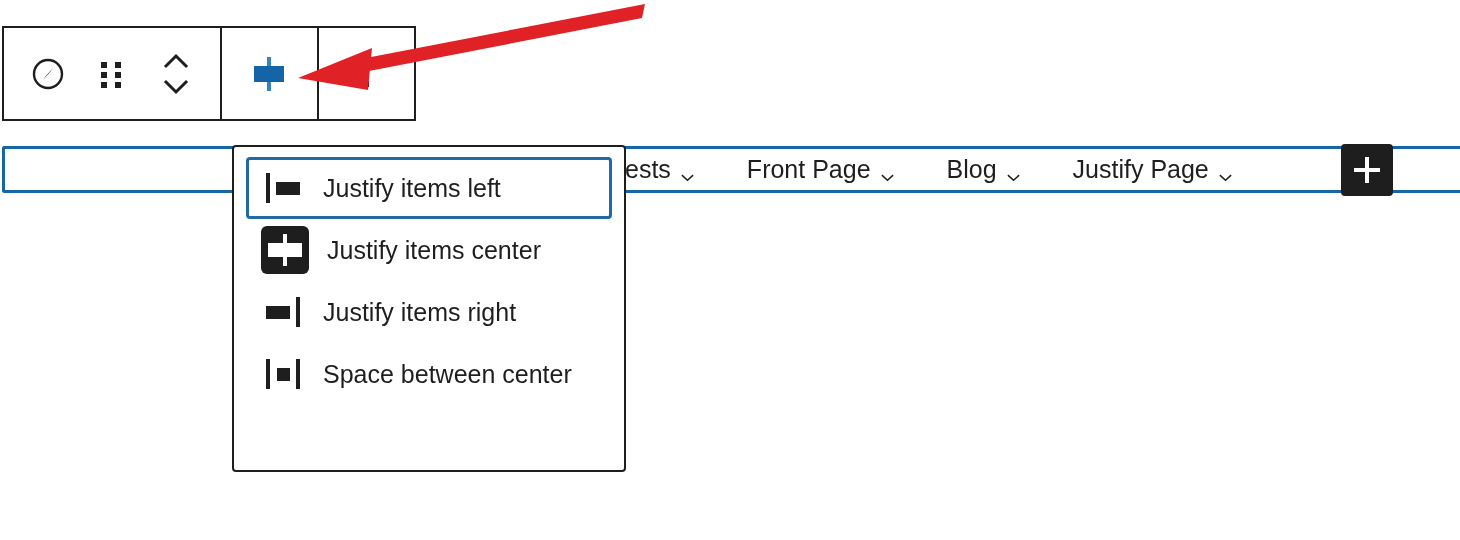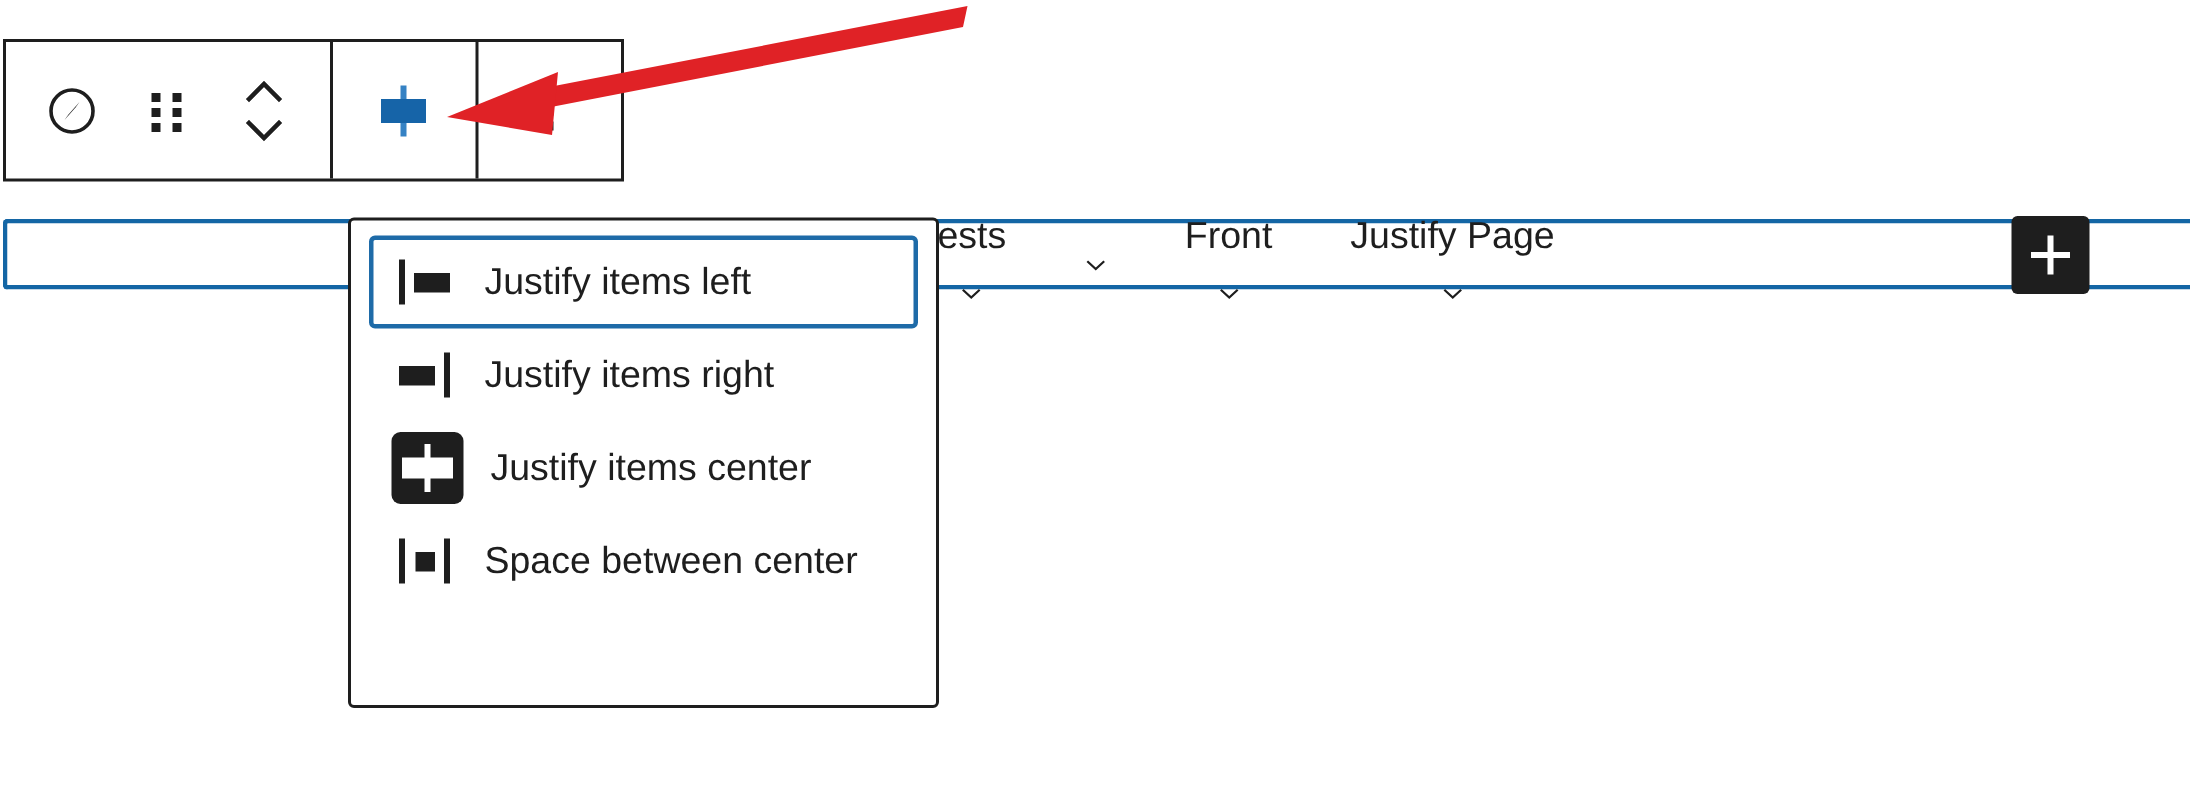--- a/index.html
+++ b/index.html
@@ -128,21 +128,20 @@
     white-space: nowrap;
   }
   .nav-item {
     display: inline-flex;
     align-items: center;
     gap: 9px;
     font-size: 25px;
     color: #1e1e1e;
     margin-right: 52px;
     cursor: pointer;
-    flex-direction: column;
   }
   .nav-item .caret {
     display: inline-block;
     width: 15px; height: 15px;
   }
   .nav-adder {
     position: absolute;
     top: 50%;
     transform: translateY(-50%);
     left: 1336px;
@@ -270,29 +269,30 @@
     <span class="nav-item">
       <span>ests</span>
       <span class="caret">
         <svg viewBox="0 0 16 16" width="15" height="15" aria-hidden="true">
           <path d="M2 5.5 L8 11 L14 5.5" fill="none" stroke="#1e1e1e" stroke-width="1.6"></path>
         </svg>
       </span>
     </span>
 
     <span class="nav-item">
+      <span>Front Page</span>
       <span class="caret">
         <svg viewBox="0 0 16 16" width="15" height="15" aria-hidden="true">
           <path d="M2 5.5 L8 11 L14 5.5" fill="none" stroke="#1e1e1e" stroke-width="1.6"></path>
         </svg>
       </span>
     </span>
 
     <span class="nav-item">
-      <span>Front</span>
+      <span>Blog</span>
       <span class="caret">
         <svg viewBox="0 0 16 16" width="15" height="15" aria-hidden="true">
           <path d="M2 5.5 L8 11 L14 5.5" fill="none" stroke="#1e1e1e" stroke-width="1.6"></path>
         </svg>
       </span>
     </span>
 
     <span class="nav-item">
       <span>Justify Page</span>
       <span class="caret">
@@ -367,37 +367,37 @@
     <span class="mi-icon">
       <span class="jg jg-left">
           <span class="vline"></span>
           <span class="rect"></span>
         </span>
     </span>
     <span class="menu-label">Justify items left</span>
   </div>
 
   <div class="menu-item">
+    <span class="mi-icon center-chip">
+      <span class="jg jg-center">
+          <span class="vline"></span>
+          <span class="rect"></span>
+        </span>
+    </span>
+    <span class="menu-label">Justify items center</span>
+  </div>
+
+  <div class="menu-item">
     <span class="mi-icon">
       <span class="jg jg-right">
           <span class="vline"></span>
           <span class="rect"></span>
         </span>
     </span>
     <span class="menu-label">Justify items right</span>
-  </div>
-
-  <div class="menu-item">
-    <span class="mi-icon center-chip">
-      <span class="jg jg-center">
-          <span class="vline"></span>
-          <span class="rect"></span>
-        </span>
-    </span>
-    <span class="menu-label">Justify items center</span>
   </div>
 
   <div class="menu-item">
     <span class="mi-icon">
       <span class="jg jg-between">
           <span class="vline l"></span>
           <span class="rect"></span>
           <span class="vline r"></span>
         </span>
     </span>

